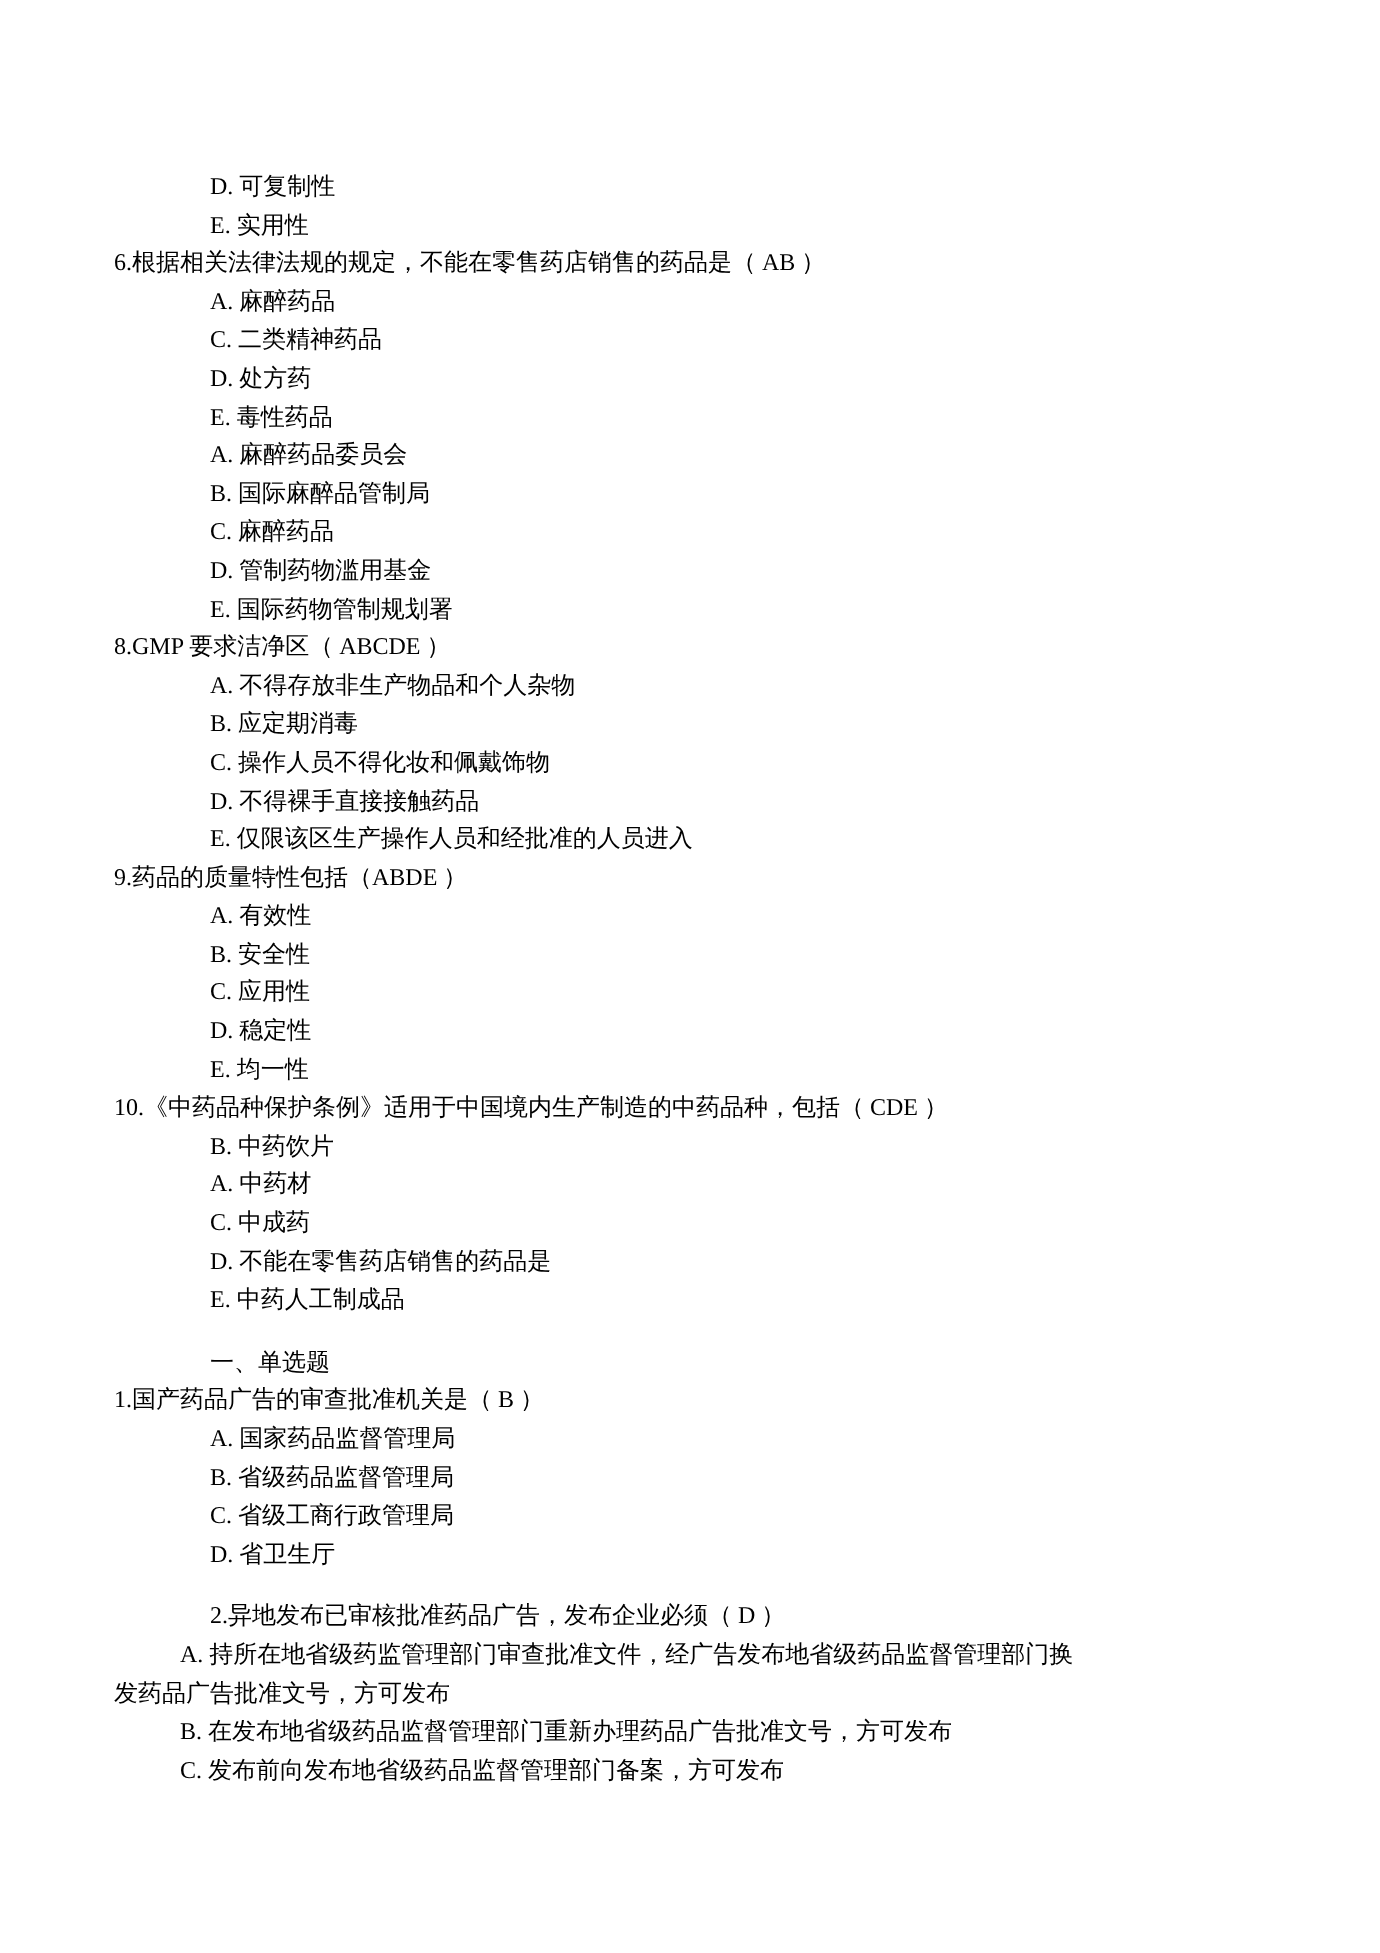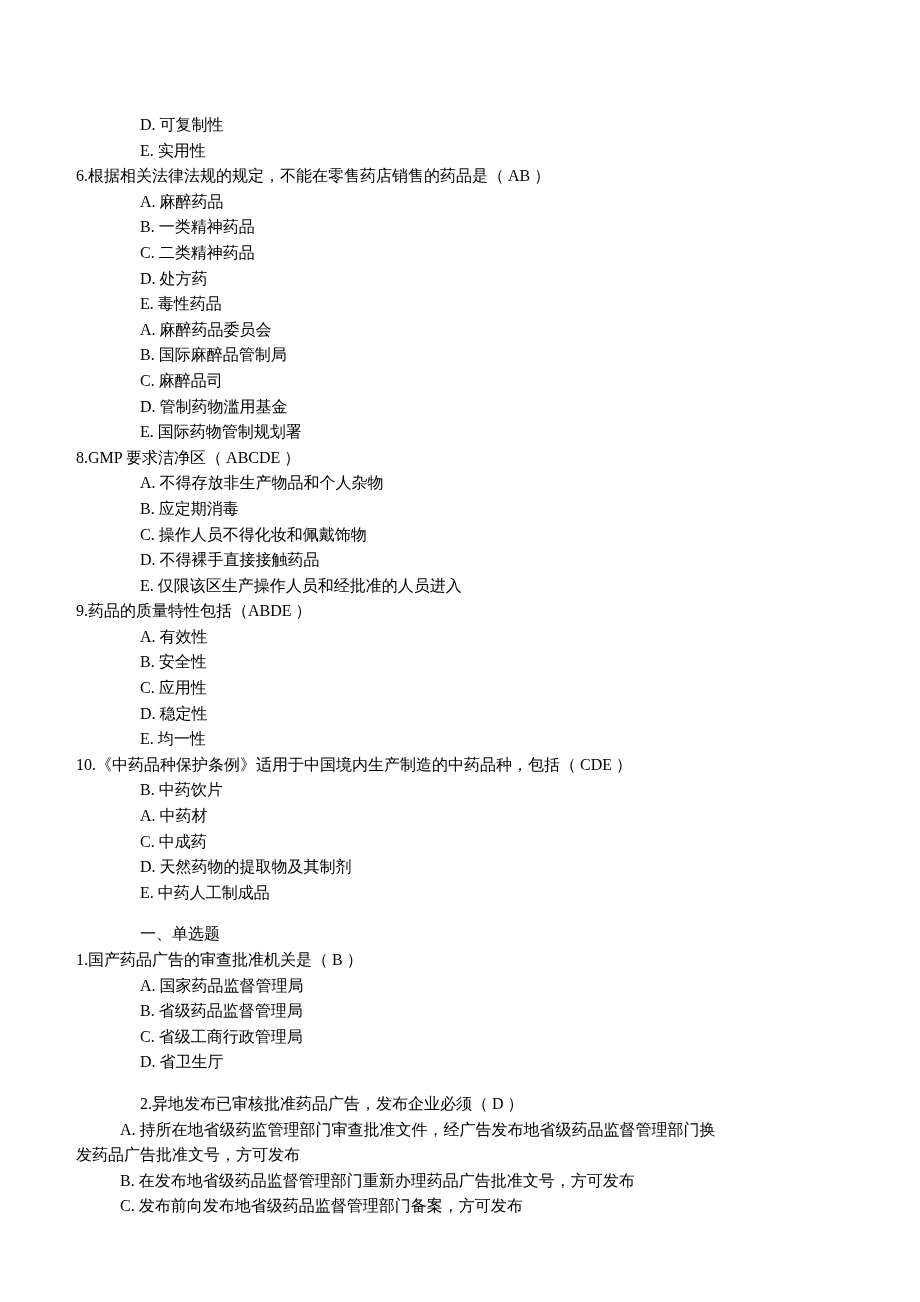--- a/index.html
+++ b/index.html
@@ -31,28 +31,27 @@
 
 <div class="page">
 
   <div class="opt2">D.  可复制性</div>
   <div class="opt2">E.  实用性</div>
 
   <div class="stem">
     <span class="stem-num">6.</span><span class="stem-rest">根据相关法律法规的规定，不能在零售药店销售的药品是（    AB      ）</span>
   </div>
   <div class="opt2">A.  麻醉药品</div>
-  <div class="opt2">B.  一类精神药品</div>
   <div class="opt2">C.  二类精神药品</div>
   <div class="opt2">D.  处方药</div>
   <div class="opt2">E.  毒性药品</div>
 
   <div class="opt2">A.  麻醉药品委员会</div>
   <div class="opt2">B.  国际麻醉品管制局</div>
-  <div class="opt2">C.  麻醉品司</div>
+  <div class="opt2">C.  麻醉药品</div>
   <div class="opt2">D.  管制药物滥用基金</div>
   <div class="opt2">E.  国际药物管制规划署</div>
 
   <div class="stem">
     <span class="stem-num">8.</span><span class="stem-rest">GMP 要求洁净区（  ABCDE    ）</span>
   </div>
   <div class="opt2">A.  不得存放非生产物品和个人杂物</div>
   <div class="opt2">B.  应定期消毒</div>
   <div class="opt2">C.  操作人员不得化妆和佩戴饰物</div>
   <div class="opt2">D.  不得裸手直接接触药品</div>
@@ -66,21 +65,21 @@
   <div class="opt2">C.  应用性</div>
   <div class="opt2">D.  稳定性</div>
   <div class="opt2">E.  均一性</div>
 
   <div class="stem">
     <span class="stem-num">10.</span><span class="stem-rest">《中药品种保护条例》适用于中国境内生产制造的中药品种，包括（  CDE  ）</span>
   </div>
   <div class="opt2">B.  中药饮片</div>
   <div class="opt2">A.  中药材</div>
   <div class="opt2">C.  中成药</div>
-  <div class="opt2">D.  天然药物的提取物及其制剂</div>
+  <div class="opt2">D.  不能在零售药店销售的药品是</div>
   <div class="opt2">E.  中药人工制成品</div>
 
   <div style="height:16px"></div>
 
   <div class="indent1">一、单选题</div>
 
   <div class="stem">
     <span class="stem-num">1.</span><span class="stem-rest">国产药品广告的审查批准机关是（    B          ）</span>
   </div>
   <div class="opt2">A.  国家药品监督管理局</div>

